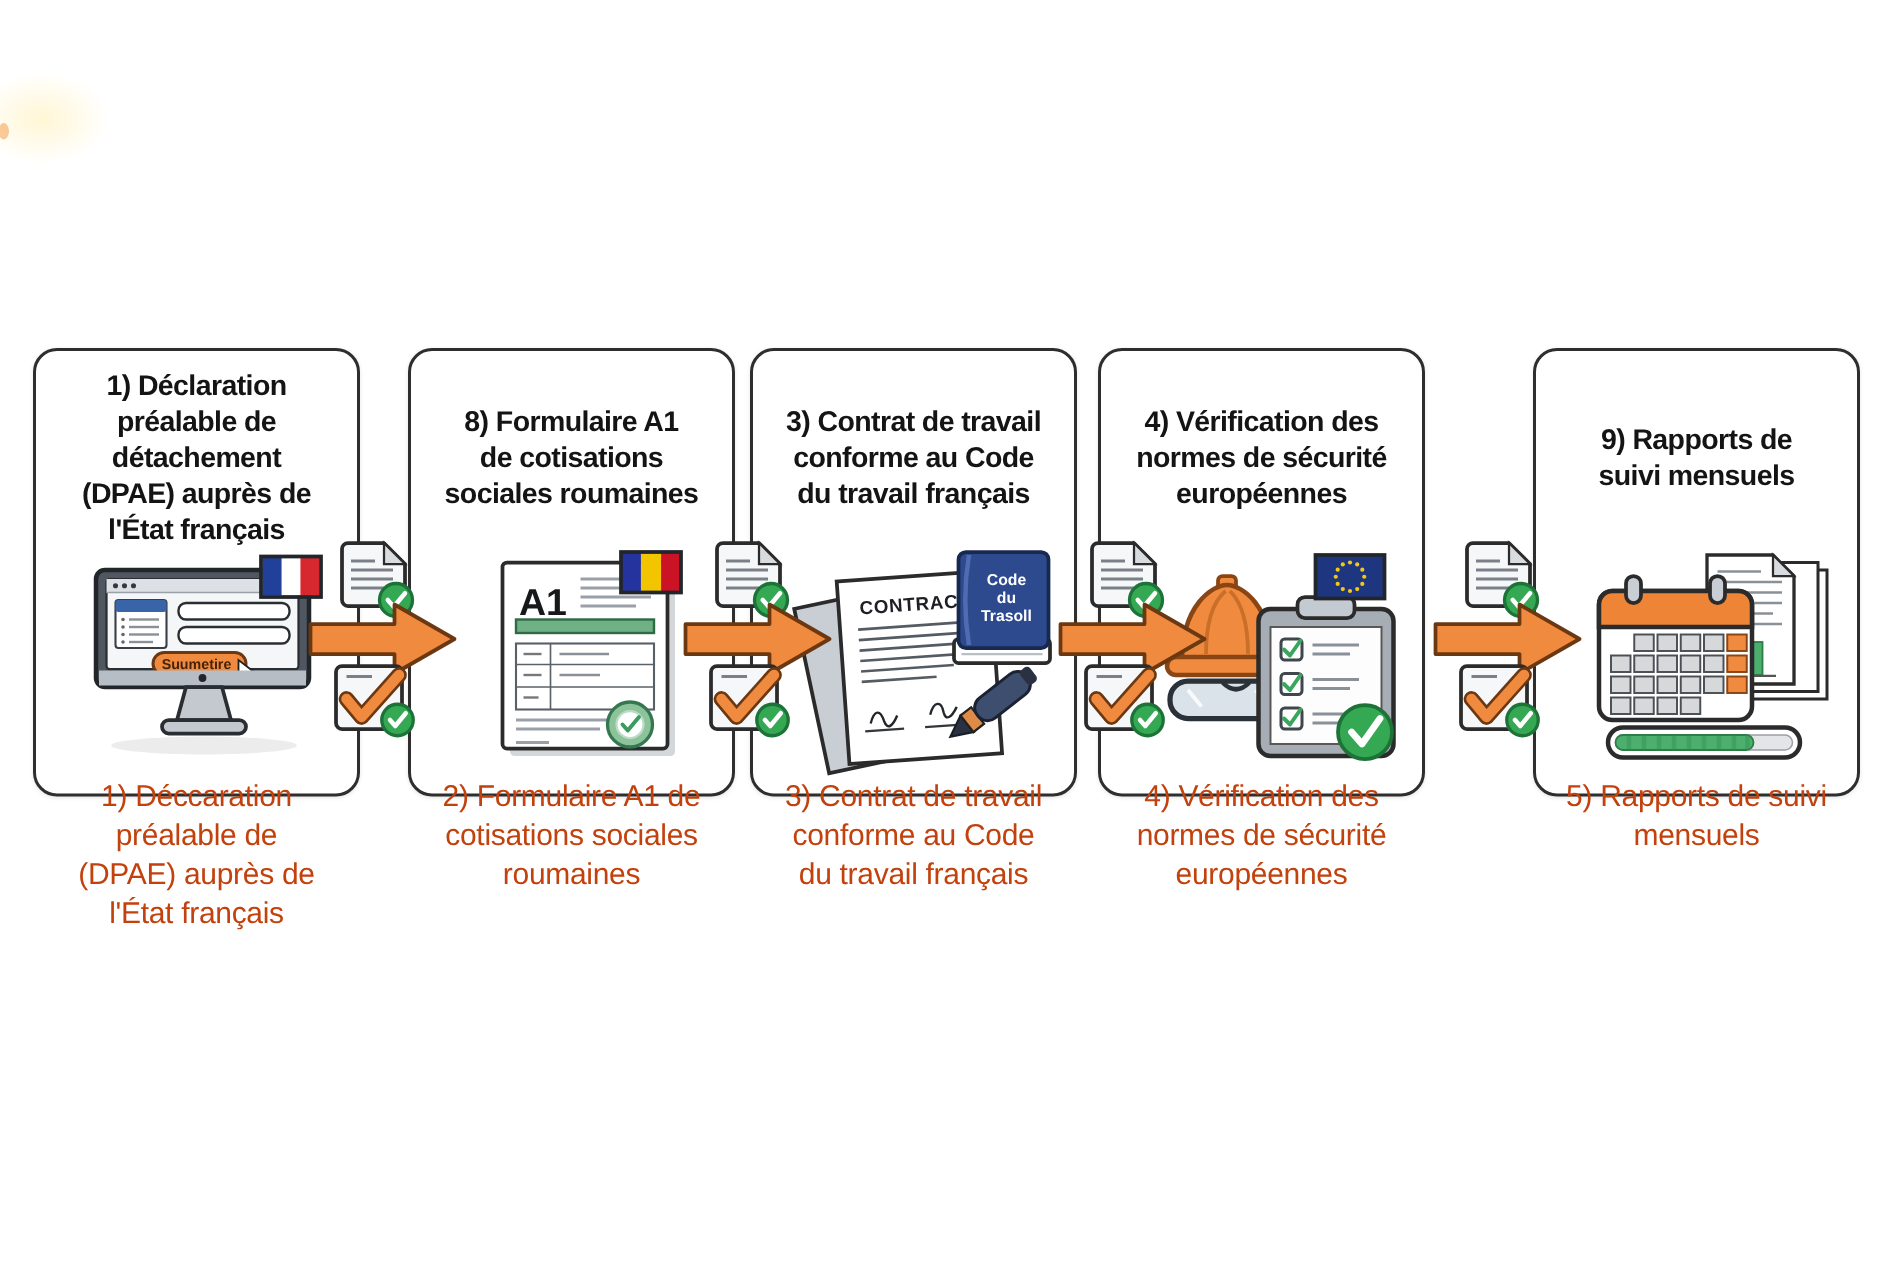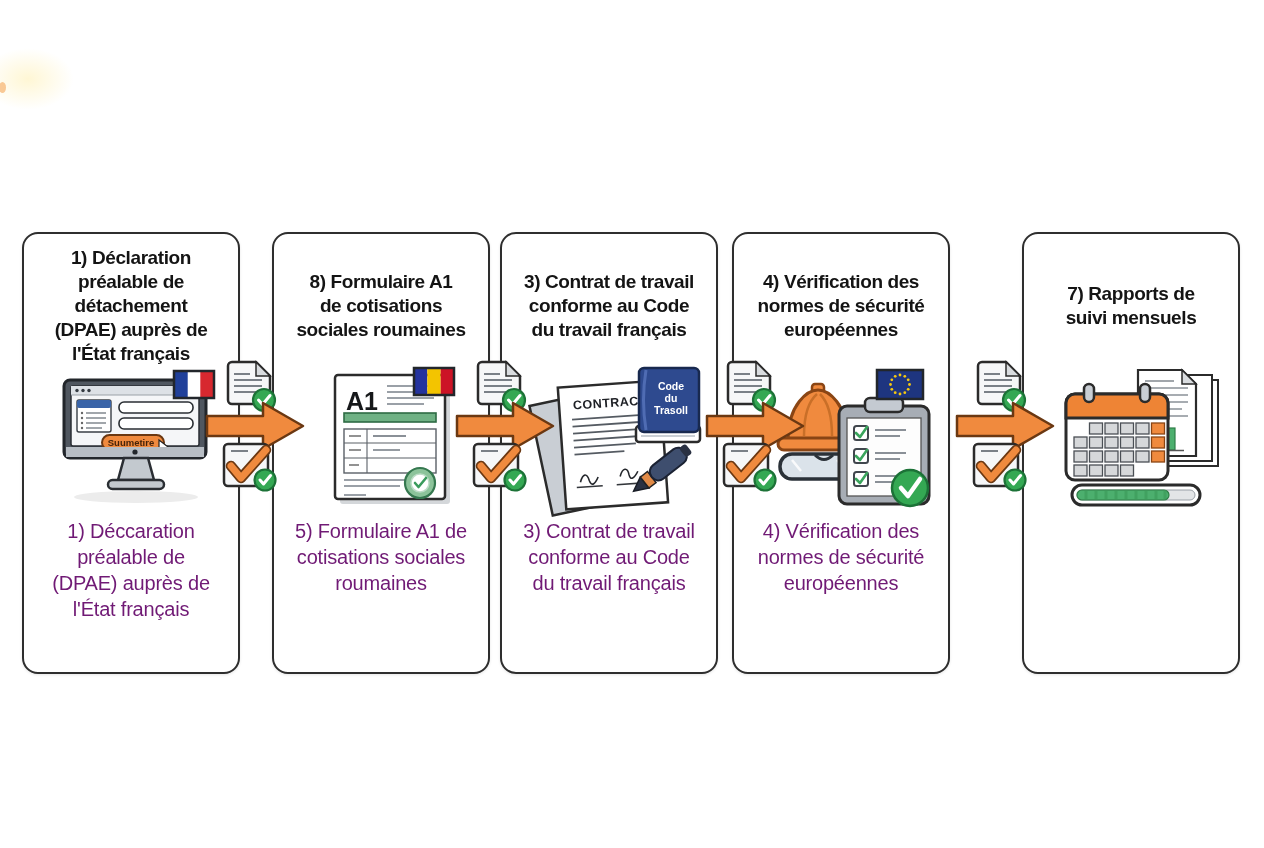--- a/index.html
+++ b/index.html
@@ -5,31 +5,31 @@
   html,body{margin:0;padding:0;background:#ffffff;}
   body{font-family:"Liberation Sans",sans-serif;color:#1a1a1a;}
   .page{position:relative;width:1264px;height:848px;background:#ffffff;overflow:hidden;}
 
   
   .blob{position:absolute;left:-18px;top:48px;width:92px;height:62px;border-radius:50%;
         background:radial-gradient(ellipse at center, rgba(255,246,210,0.95), rgba(255,246,210,0) 70%);}
   .speck{position:absolute;left:-1px;top:82px;width:7px;height:11px;border-radius:50%;
          background:rgba(243,150,60,0.5);}
 
-  .card{position:absolute;top:232px;width:218px;height:442px;box-sizing:border-box;
+  .card{position:absolute;top:232px;width:218px;height:299px;box-sizing:border-box;
         background:#ffffff;border:2.5px solid #2e2e2e;border-radius:16px;
         box-shadow:0 1px 3px rgba(0,0,0,0.10);display:flex;flex-direction:column;z-index:1;}
   .card-title{margin:0;padding:12px 4px 0;min-height:120px;display:flex;align-items:center;justify-content:center;
         text-align:center;font-size:19px;line-height:24px;font-weight:bold;letter-spacing:-0.4px;
         white-space:pre-line;color:#141414;}
   .illus{position:relative;height:146px;flex:none;}
   .illus svg{position:absolute;left:0;top:0;display:block;overflow:visible;}
   .illus svg text{font-family:"Liberation Sans",sans-serif;}
   .card-caption{margin:0;padding:6px 2px 0;text-align:center;font-size:20px;line-height:26px;
-        letter-spacing:-0.2px;white-space:pre-line;color:#701a75;}
+        letter-spacing:-0.2px;white-space:pre-line;color:#c2410c;}
 
   .connector{position:absolute;top:360px;width:100px;height:130px;z-index:5;}
   .connector svg{display:block;overflow:visible;}
 </style>
 </head>
 <body>
 
 <div class="page">
 
   <div class="blob"></div>
@@ -124,21 +124,21 @@
           </g>
         </g>
         <g>
           <rect x="140" y="2" width="13.3" height="27" fill="#24339e"></rect>
           <rect x="153.3" y="2" width="13.4" height="27" fill="#f3c400"></rect>
           <rect x="166.7" y="2" width="13.3" height="27" fill="#cc1326"></rect>
           <rect x="140" y="2" width="40" height="27" fill="none" stroke="#22262b" stroke-width="2.5"></rect>
         </g>
       </svg>
     </div>
-    <p class="card-caption">5) Formulaire A1 de
+    <p class="card-caption">2) Formulaire A1 de
 cotisations sociales
 roumaines</p>
   </section>
 
   <section class="card" style="left:500px">
     <h2 class="card-title">3) Contrat de travail
 conforme au Code
 du travail français</h2>
     <div class="illus">
       <svg width="218" height="146" viewBox="0 0 218 146">
@@ -247,21 +247,21 @@
             <circle cx="174.2" cy="23.3" r="1.4" fill="#f5c810"></circle>
         </g>
       </svg>
     </div>
     <p class="card-caption">4) Vérification des
 normes de sécurité
 européennes</p>
   </section>
 
   <section class="card" style="left:1022px">
-    <h2 class="card-title">7) Rapports de
+    <h2 class="card-title">9) Rapports de
 suivi mensuels</h2>
     <div class="illus">
       <svg width="218" height="146" viewBox="0 0 218 146">
         <g>
           <rect x="132" y="14" width="62" height="86" fill="#ffffff" stroke="#2b2b2b" stroke-width="2"></rect>
           <rect x="126" y="9" width="62" height="86" fill="#ffffff" stroke="#2b2b2b" stroke-width="2"></rect>
           <path d="M114,4 h44 l14,14 v72 h-58 z" fill="#ffffff" stroke="#2b2b2b" stroke-width="2.2"></path>
           <polygon points="158,4 172,18 158,18" fill="#d9dcdf" stroke="#2b2b2b" stroke-width="1.5"></polygon>
           <line x1="121" y1="15" x2="150" y2="15" stroke="#8a9097" stroke-width="1.6"></line>
           <line x1="121" y1="22" x2="164" y2="22" stroke="#8a9097" stroke-width="1.6"></line>
@@ -316,20 +316,22 @@
               <line x1="92" y1="124.5" x2="92" y2="133.5"></line>
             <line x1="102" y1="124.5" x2="102" y2="133.5"></line>
               <line x1="112" y1="124.5" x2="112" y2="133.5"></line>
             <line x1="122" y1="124.5" x2="122" y2="133.5"></line>
               <line x1="132" y1="124.5" x2="132" y2="133.5"></line>
             <line x1="141" y1="124.5" x2="141" y2="133.5"></line>
           </g>
         </g>
       </svg>
     </div>
+    <p class="card-caption">5) Rapports de suivi
+mensuels</p>
   </section>
 
   <div class="connector" style="left:206px">
     <svg width="100" height="130" viewBox="0 0 100 130">
       <g>
         <path d="M22,6 a4,4 0 0 1 4,-4 h24 l14,14 v24 a4,4 0 0 1 -4,4 h-34 a4,4 0 0 1 -4,-4 z" fill="#f6f7f8" stroke="#2b2b2b" stroke-width="2.5"></path>
         <polygon points="50,2 64,16 50,16" fill="#d9dcdf" stroke="#2b2b2b" stroke-width="1.5"></polygon>
         <line x1="28" y1="14" x2="44" y2="14" stroke="#7a8087" stroke-width="2"></line>
         <line x1="28" y1="20" x2="56" y2="20" stroke="#7a8087" stroke-width="2"></line>
         <line x1="28" y1="26" x2="56" y2="26" stroke="#7a8087" stroke-width="2"></line>

